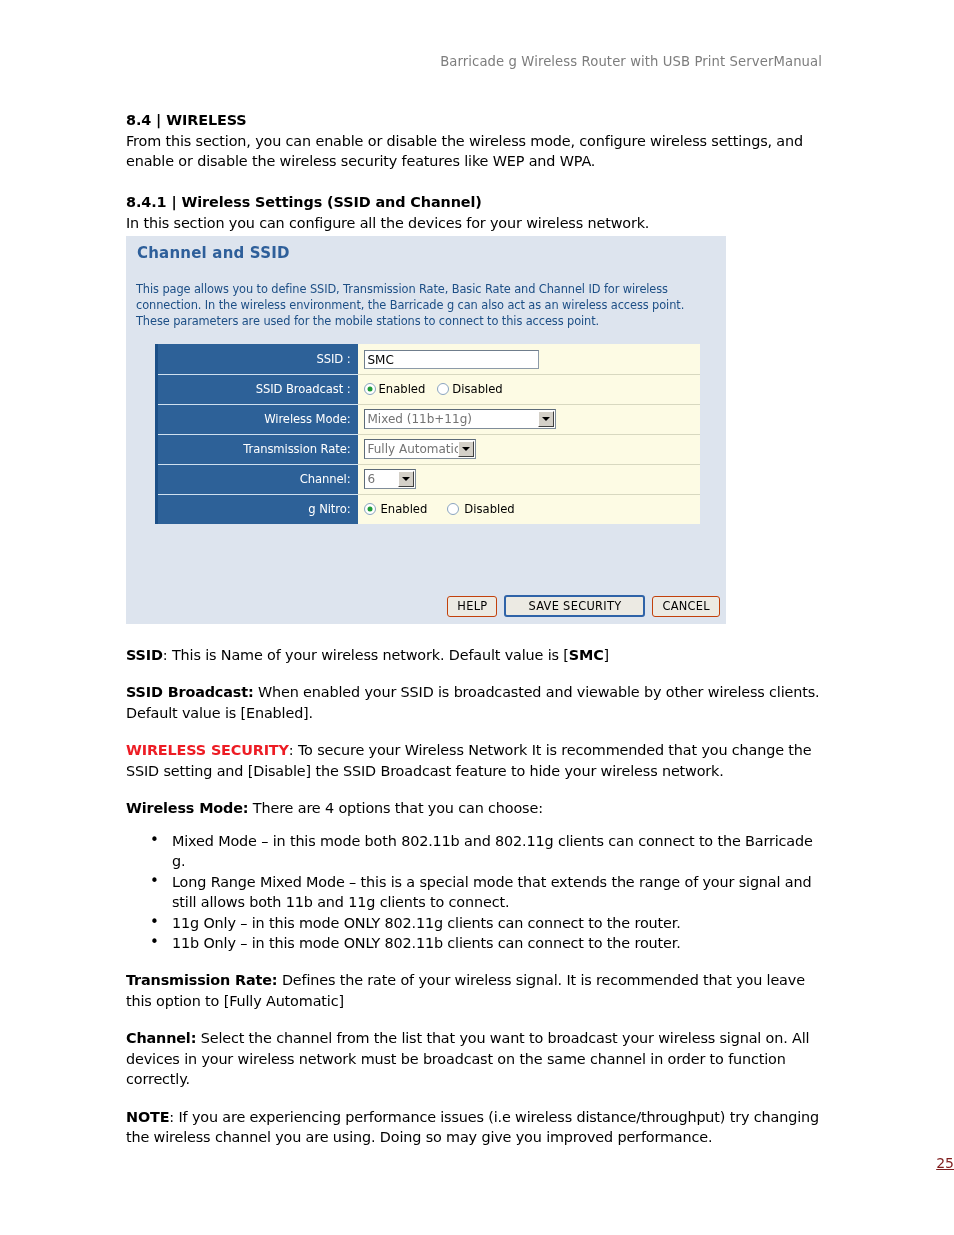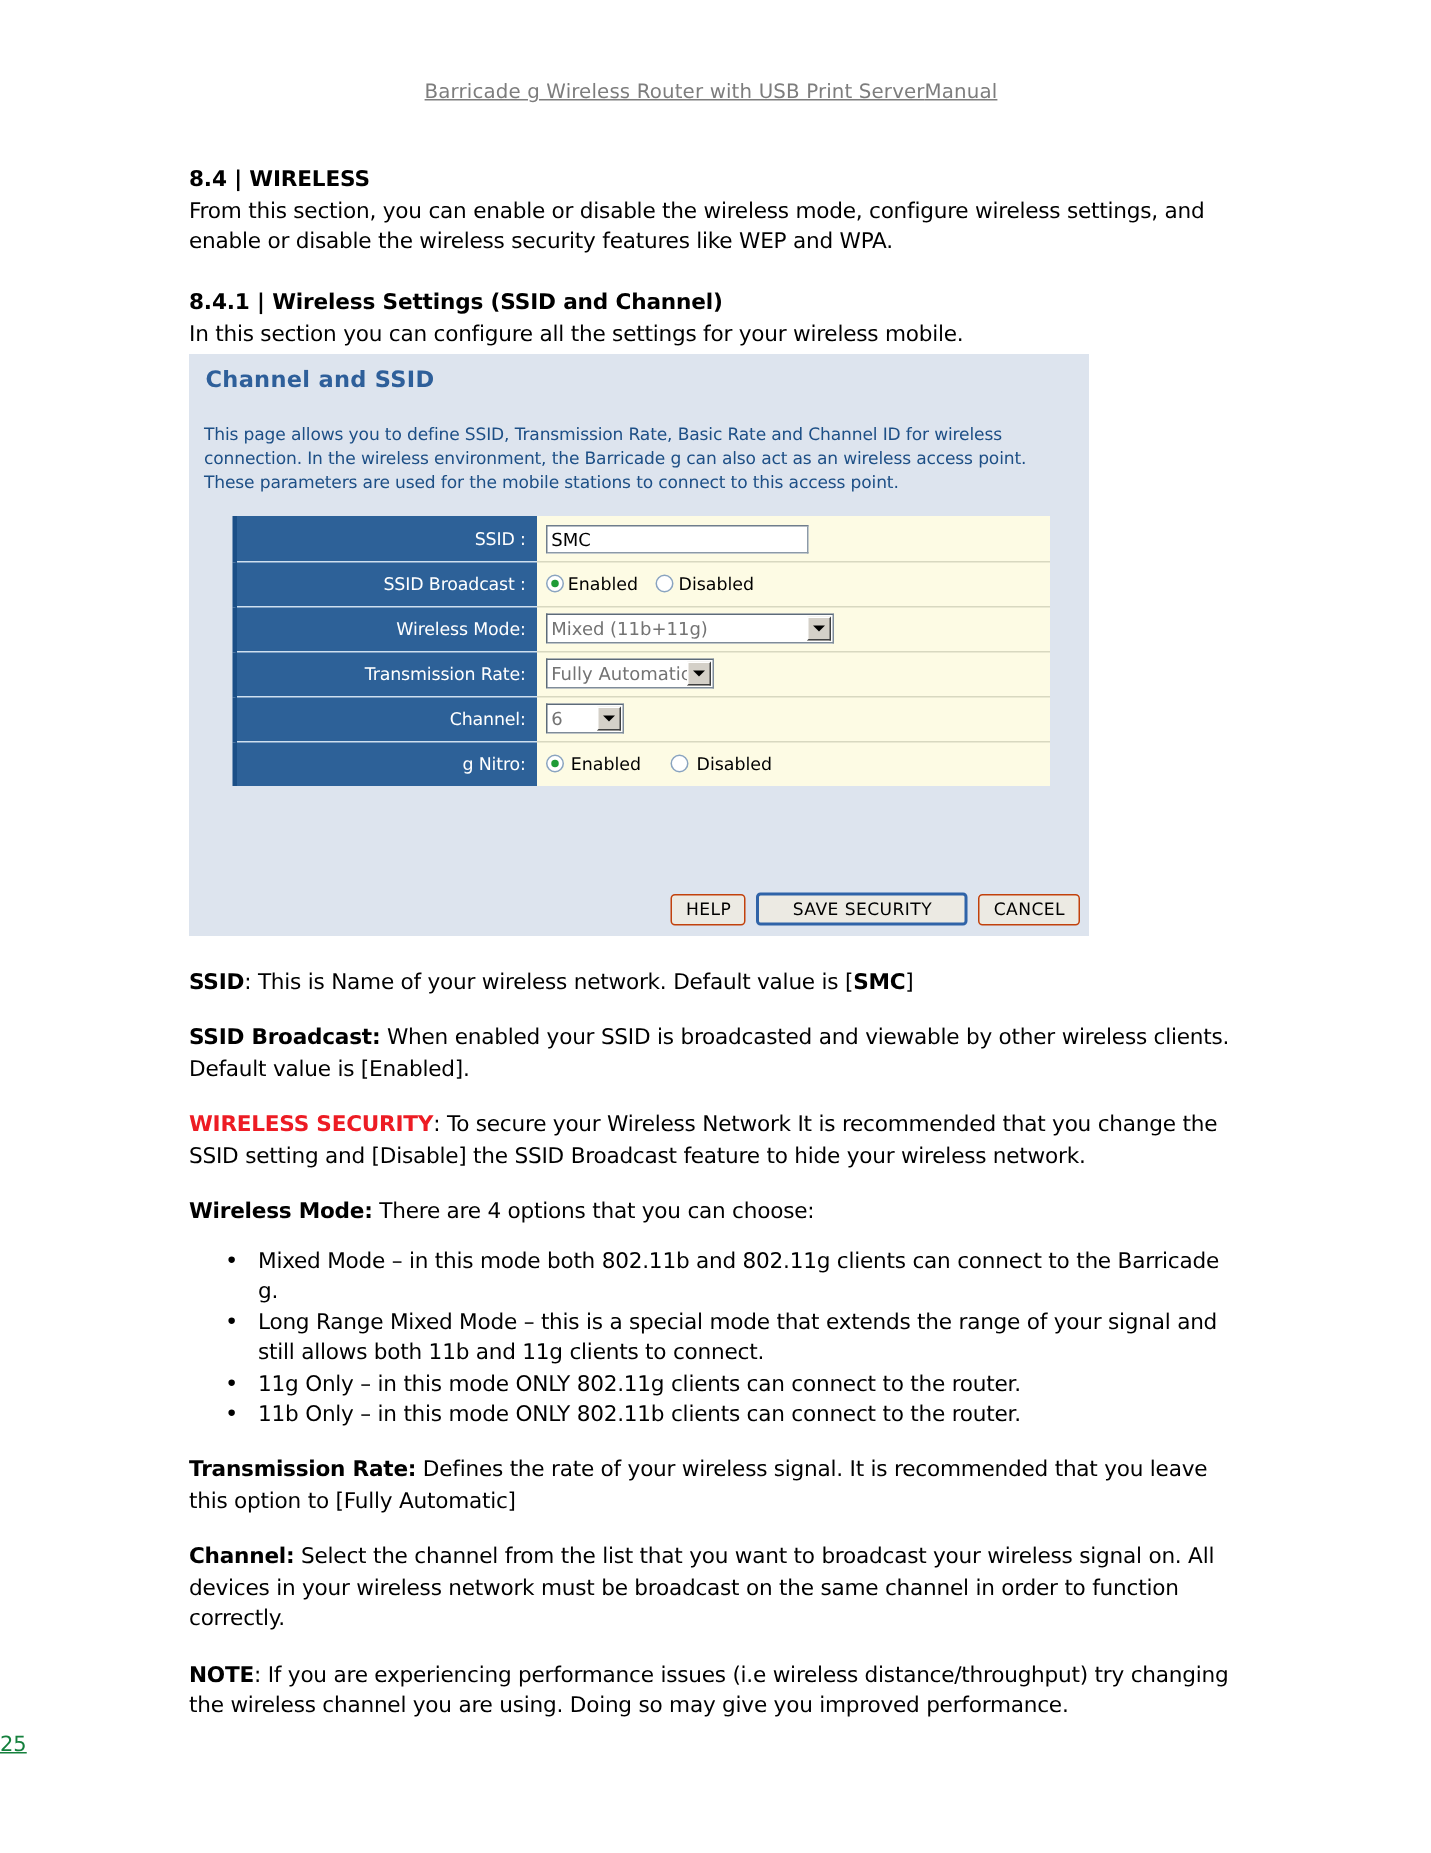--- a/index.html
+++ b/index.html
@@ -25,26 +25,25 @@
     padding: 0;
   }
 
   
   .doc-header {
     position: absolute;
     left: 126px;
     top: 54px;
     width: 696px;
     display: flex;
-    justify-content: center;
+    justify-content: flex-end;
     align-items: baseline;
     font-size: 13.2px;
     color: #7d7d7d;
     letter-spacing: 0.1px;
-    text-decoration: underline;
   }
 
   
   .content {
     position: absolute;
     left: 126px;
     top: 110px;
     width: 700px;
   }
 
@@ -292,42 +291,42 @@
     height: 22px;
     line-height: 18px;
   }
 
   
   .page-num {
     position: absolute;
     left: 0;
     top: 1155px;
     width: 954px;
-    text-align: left;
+    text-align: right;
     font-size: 14px;
-    color: #15803d;
+    color: #7f1d1d;
     text-decoration: underline;
   }
 </style>
 </head>
 <body>
 
 <div class="page">
 
   <div class="doc-header">
     <span>Barricade g Wireless Router with USB Print Server</span>
     <span>Manual</span>
   </div>
 
   <div class="content" style="top:110px;">
     <h3 class="sec">8.4 | WIRELESS</h3>
     <p class="body">From this section, you can enable or disable the wireless mode, configure wireless settings, and enable or disable the wireless security features like WEP and WPA.</p>
     <div class="gap-lg"></div>
     <h3 class="sec">8.4.1 | Wireless Settings (SSID and Channel)</h3>
-    <p class="body">In this section you can configure all the settings for your wireless mobile.</p>
+    <p class="body">In this section you can configure all the devices for your wireless network.</p>
   </div>
 
   <div class="router-panel">
     <div class="rp-title">Channel and SSID</div>
     <div class="rp-desc">This page allows you to define SSID, Transmission Rate, Basic Rate and Channel ID for wireless connection.  In the wireless environment, the Barricade g can also act as an wireless access point.  These parameters are used for the mobile stations to connect to this access point.</div>
 
     <table class="rp-table">
       <tbody>
         <tr>
           <td class="lbl">SSID :</td>

